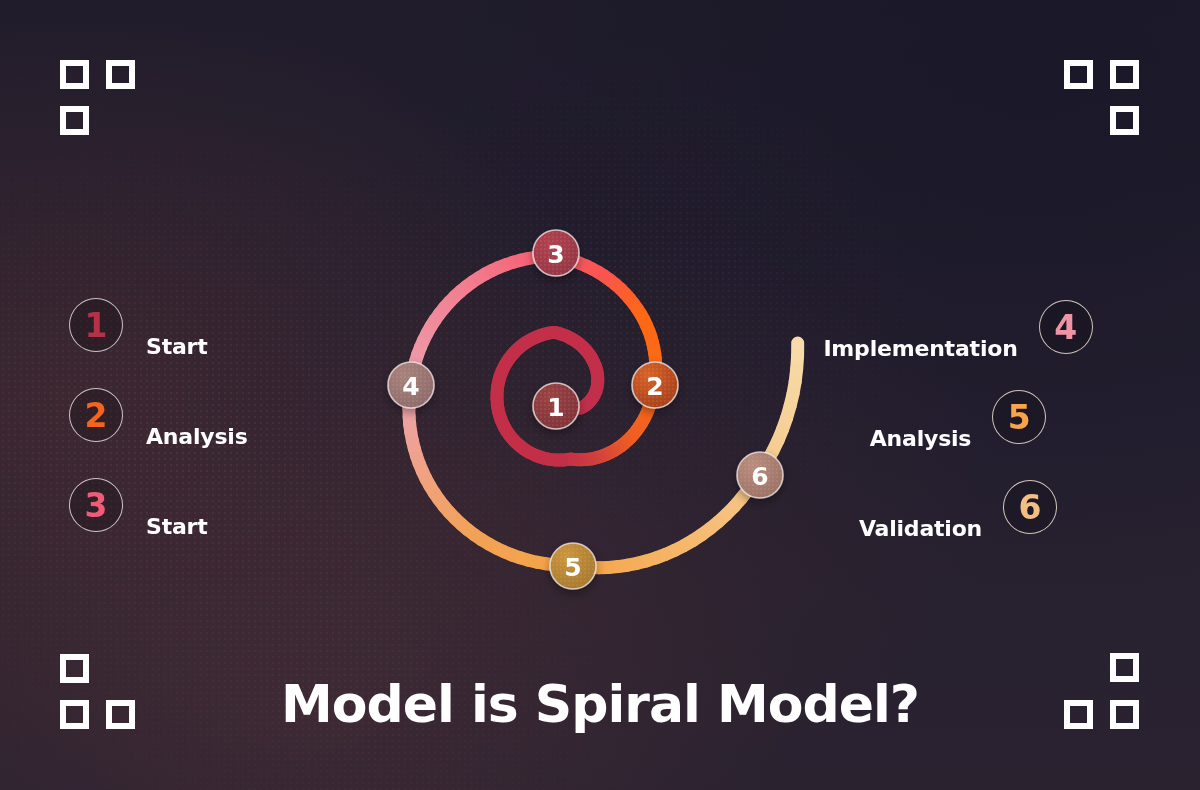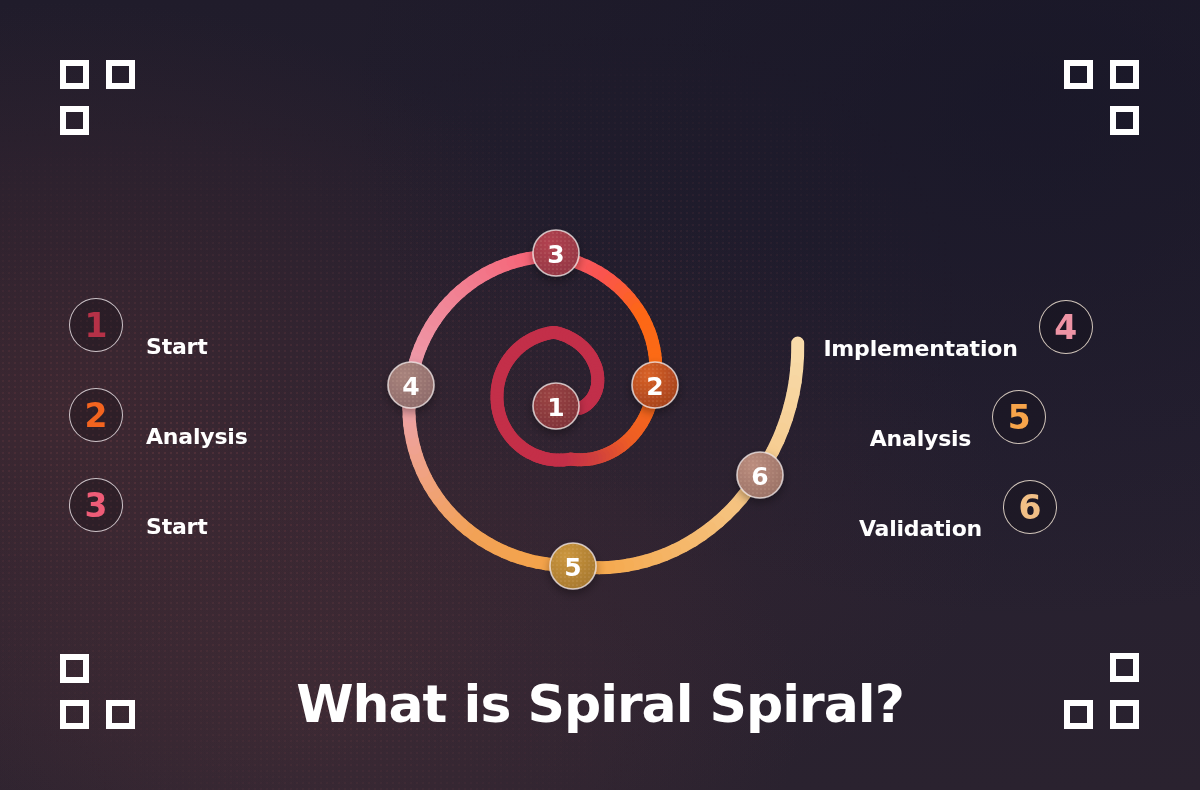--- a/index.html
+++ b/index.html
@@ -442,14 +442,14 @@
       </span>
     </div>
     <div class="legend-row">
       <span class="legend-label">Validation</span>
       <span class="legend-circle">
         <span class="legend-num" style="color: rgb(241, 191, 134);">6</span>
       </span>
     </div>
   </div>
 
-  <div class="page-title">What is Spiral Spiral?</div>
+  <div class="page-title">Model is Spiral Model?</div>
 </div>
 
 </body></html>

